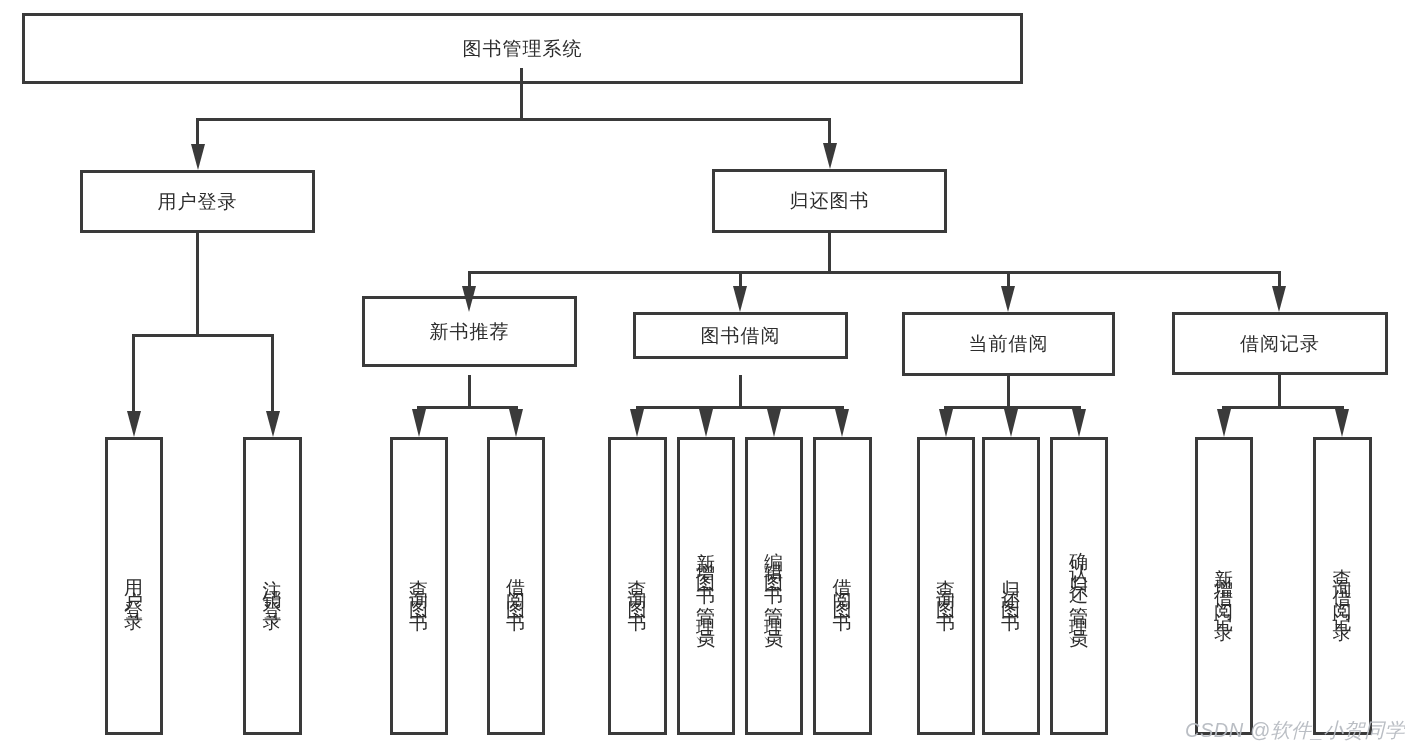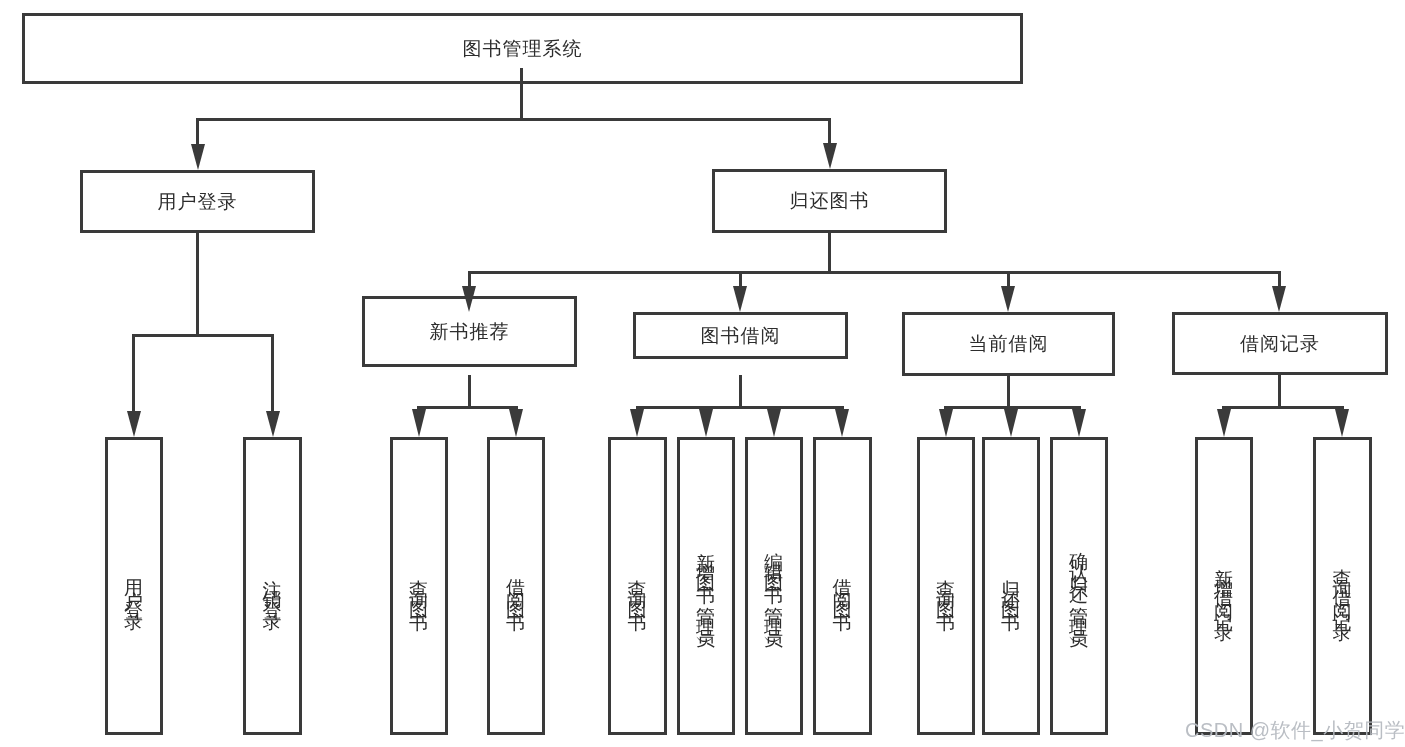--- a/index.html
+++ b/index.html
@@ -19,21 +19,21 @@
   }
   .ln{position:absolute;background:#3a3a3a;}
   .ar{
     position:absolute;width:0;height:0;
     border-left:7px solid transparent;border-right:7px solid transparent;
     border-top:26px solid #3a3a3a;
   }
   .ar2{border-top-width:28px;}
   .watermark{
     position:absolute;left:1185px;top:717px;
-    font-size:20px;color:rgba(182,186,193,0.95);letter-spacing:0.5px;white-space:nowrap;
+    font-size:20px;color:rgba(182,186,193,0.95);letter-spacing:0.5px;white-space:nowrap;font-style:italic;
   }
 </style>
 </head>
 <body>
 
 <div class="canvas">
 
   <div class="box" style="left:22px;top:13px;width:1001px;height:71px">
     <span>图书管理系统</span>
   </div>

